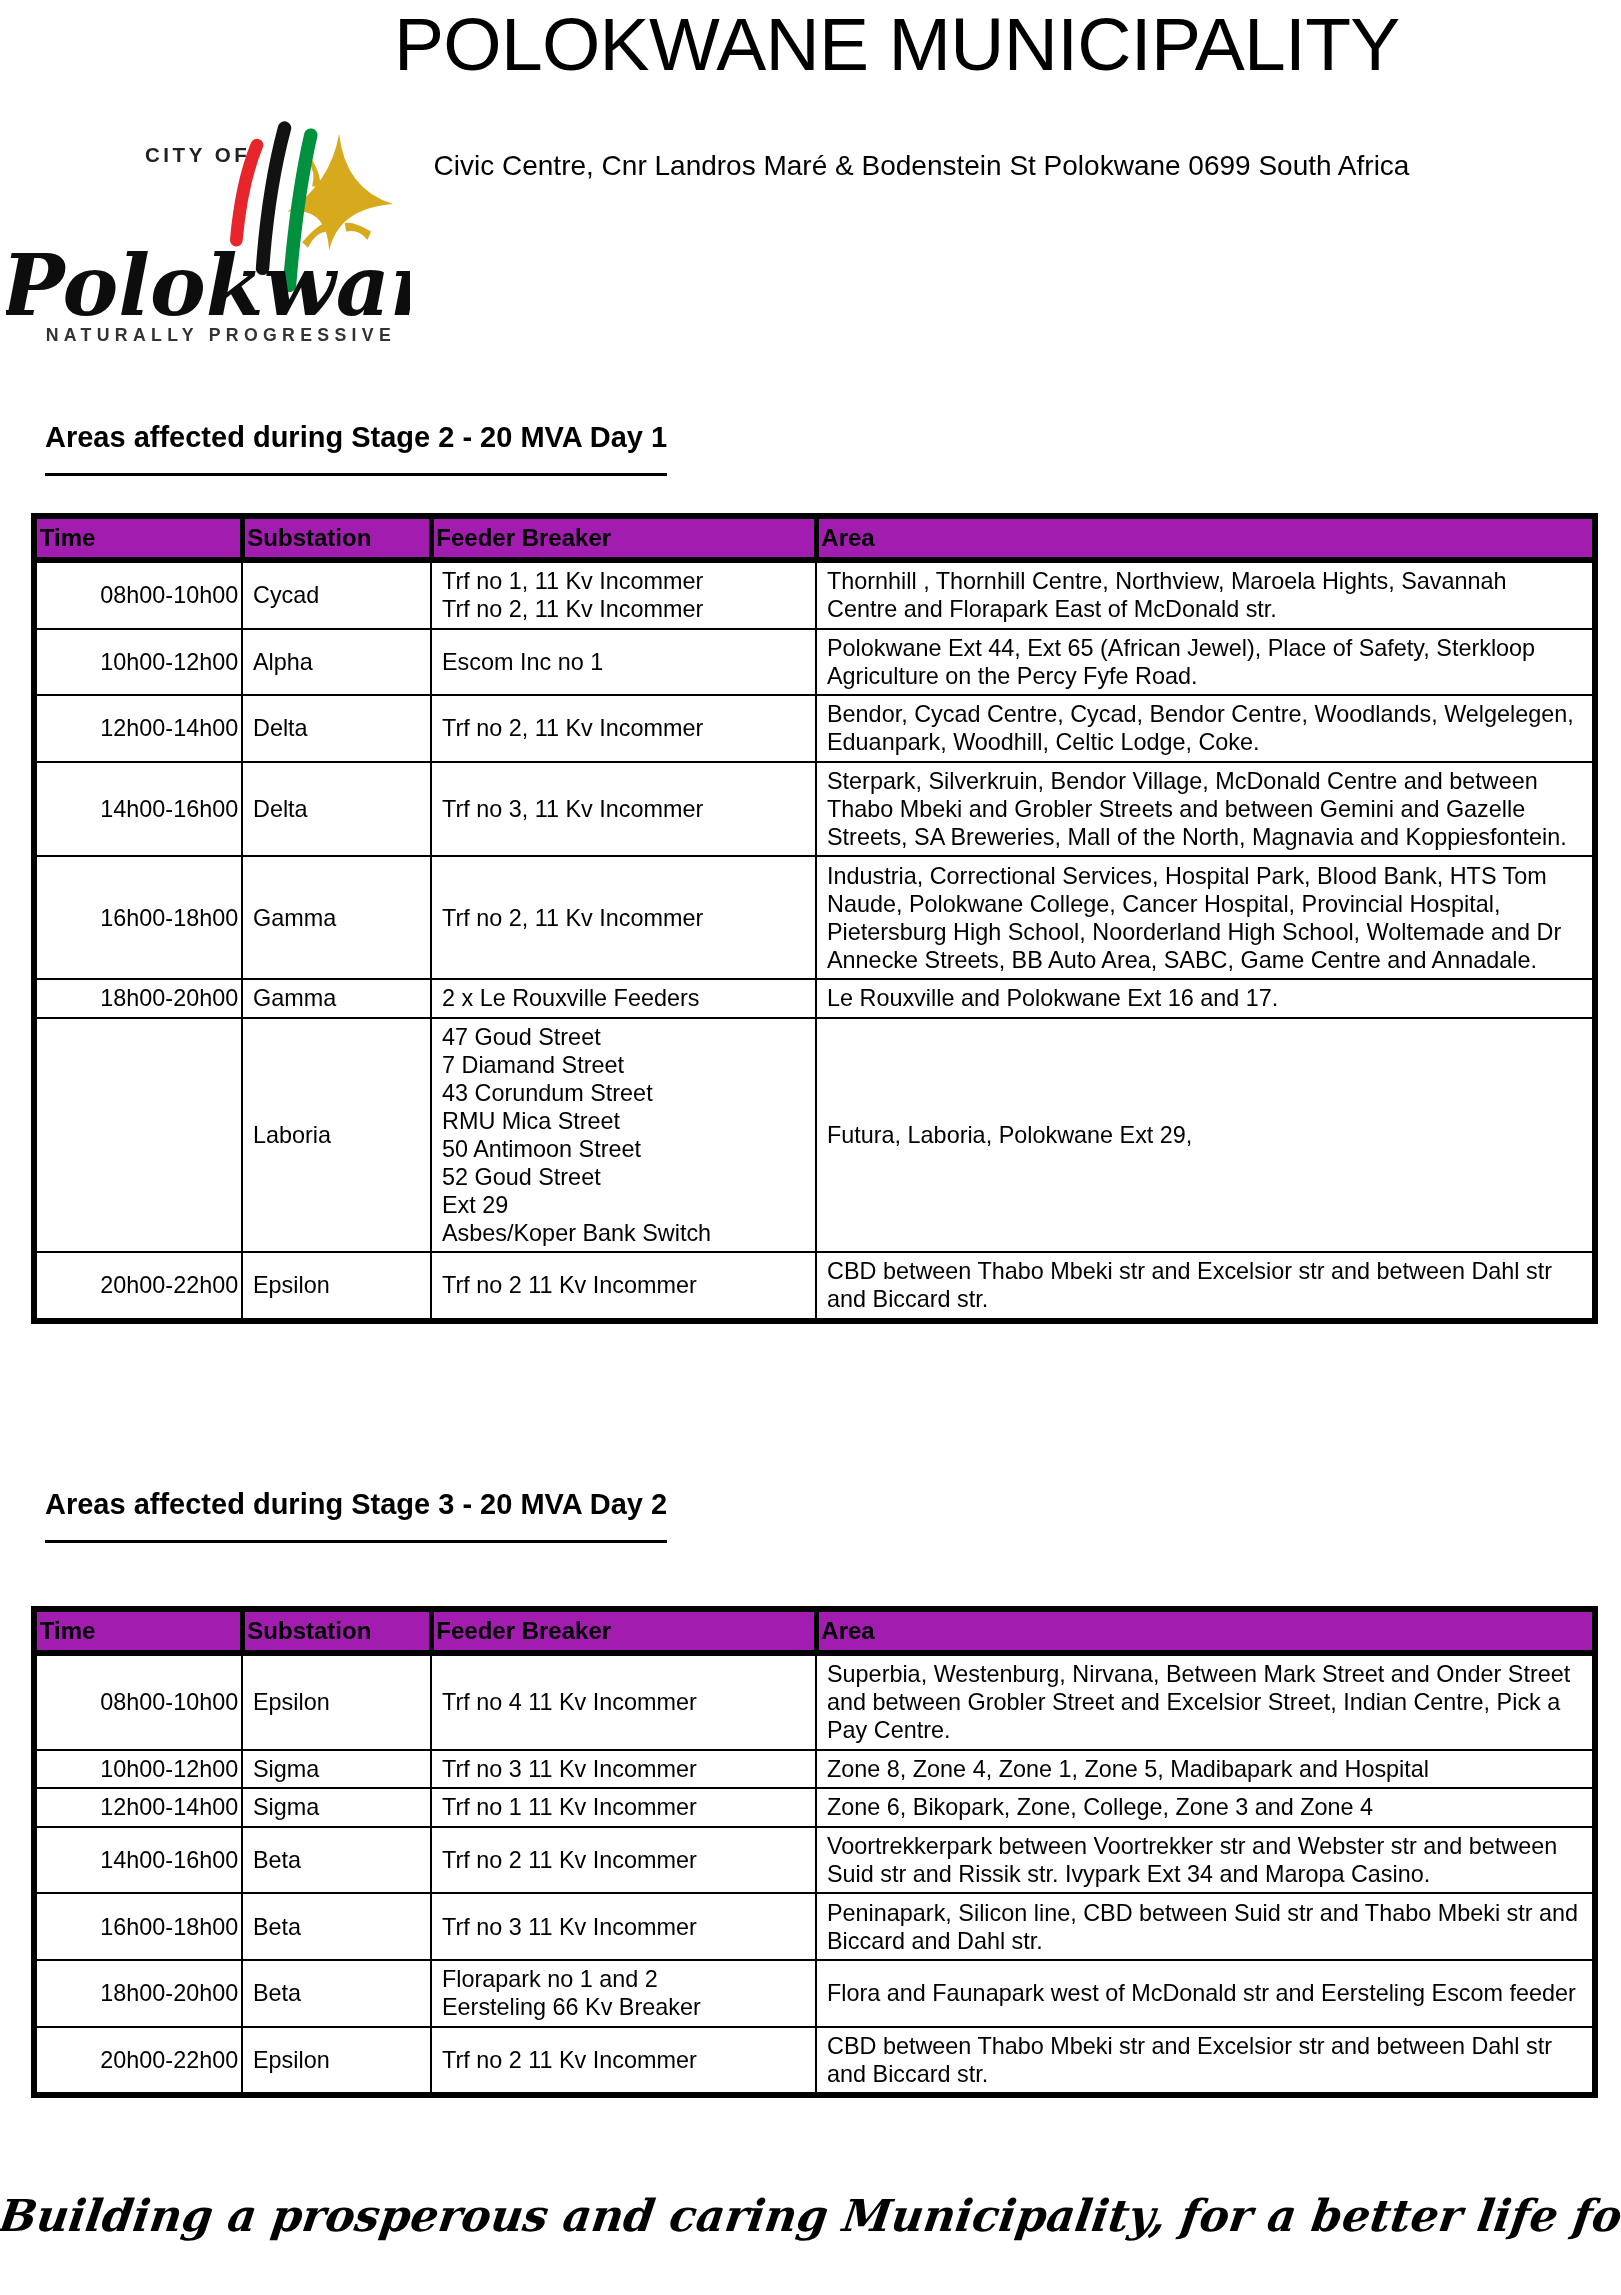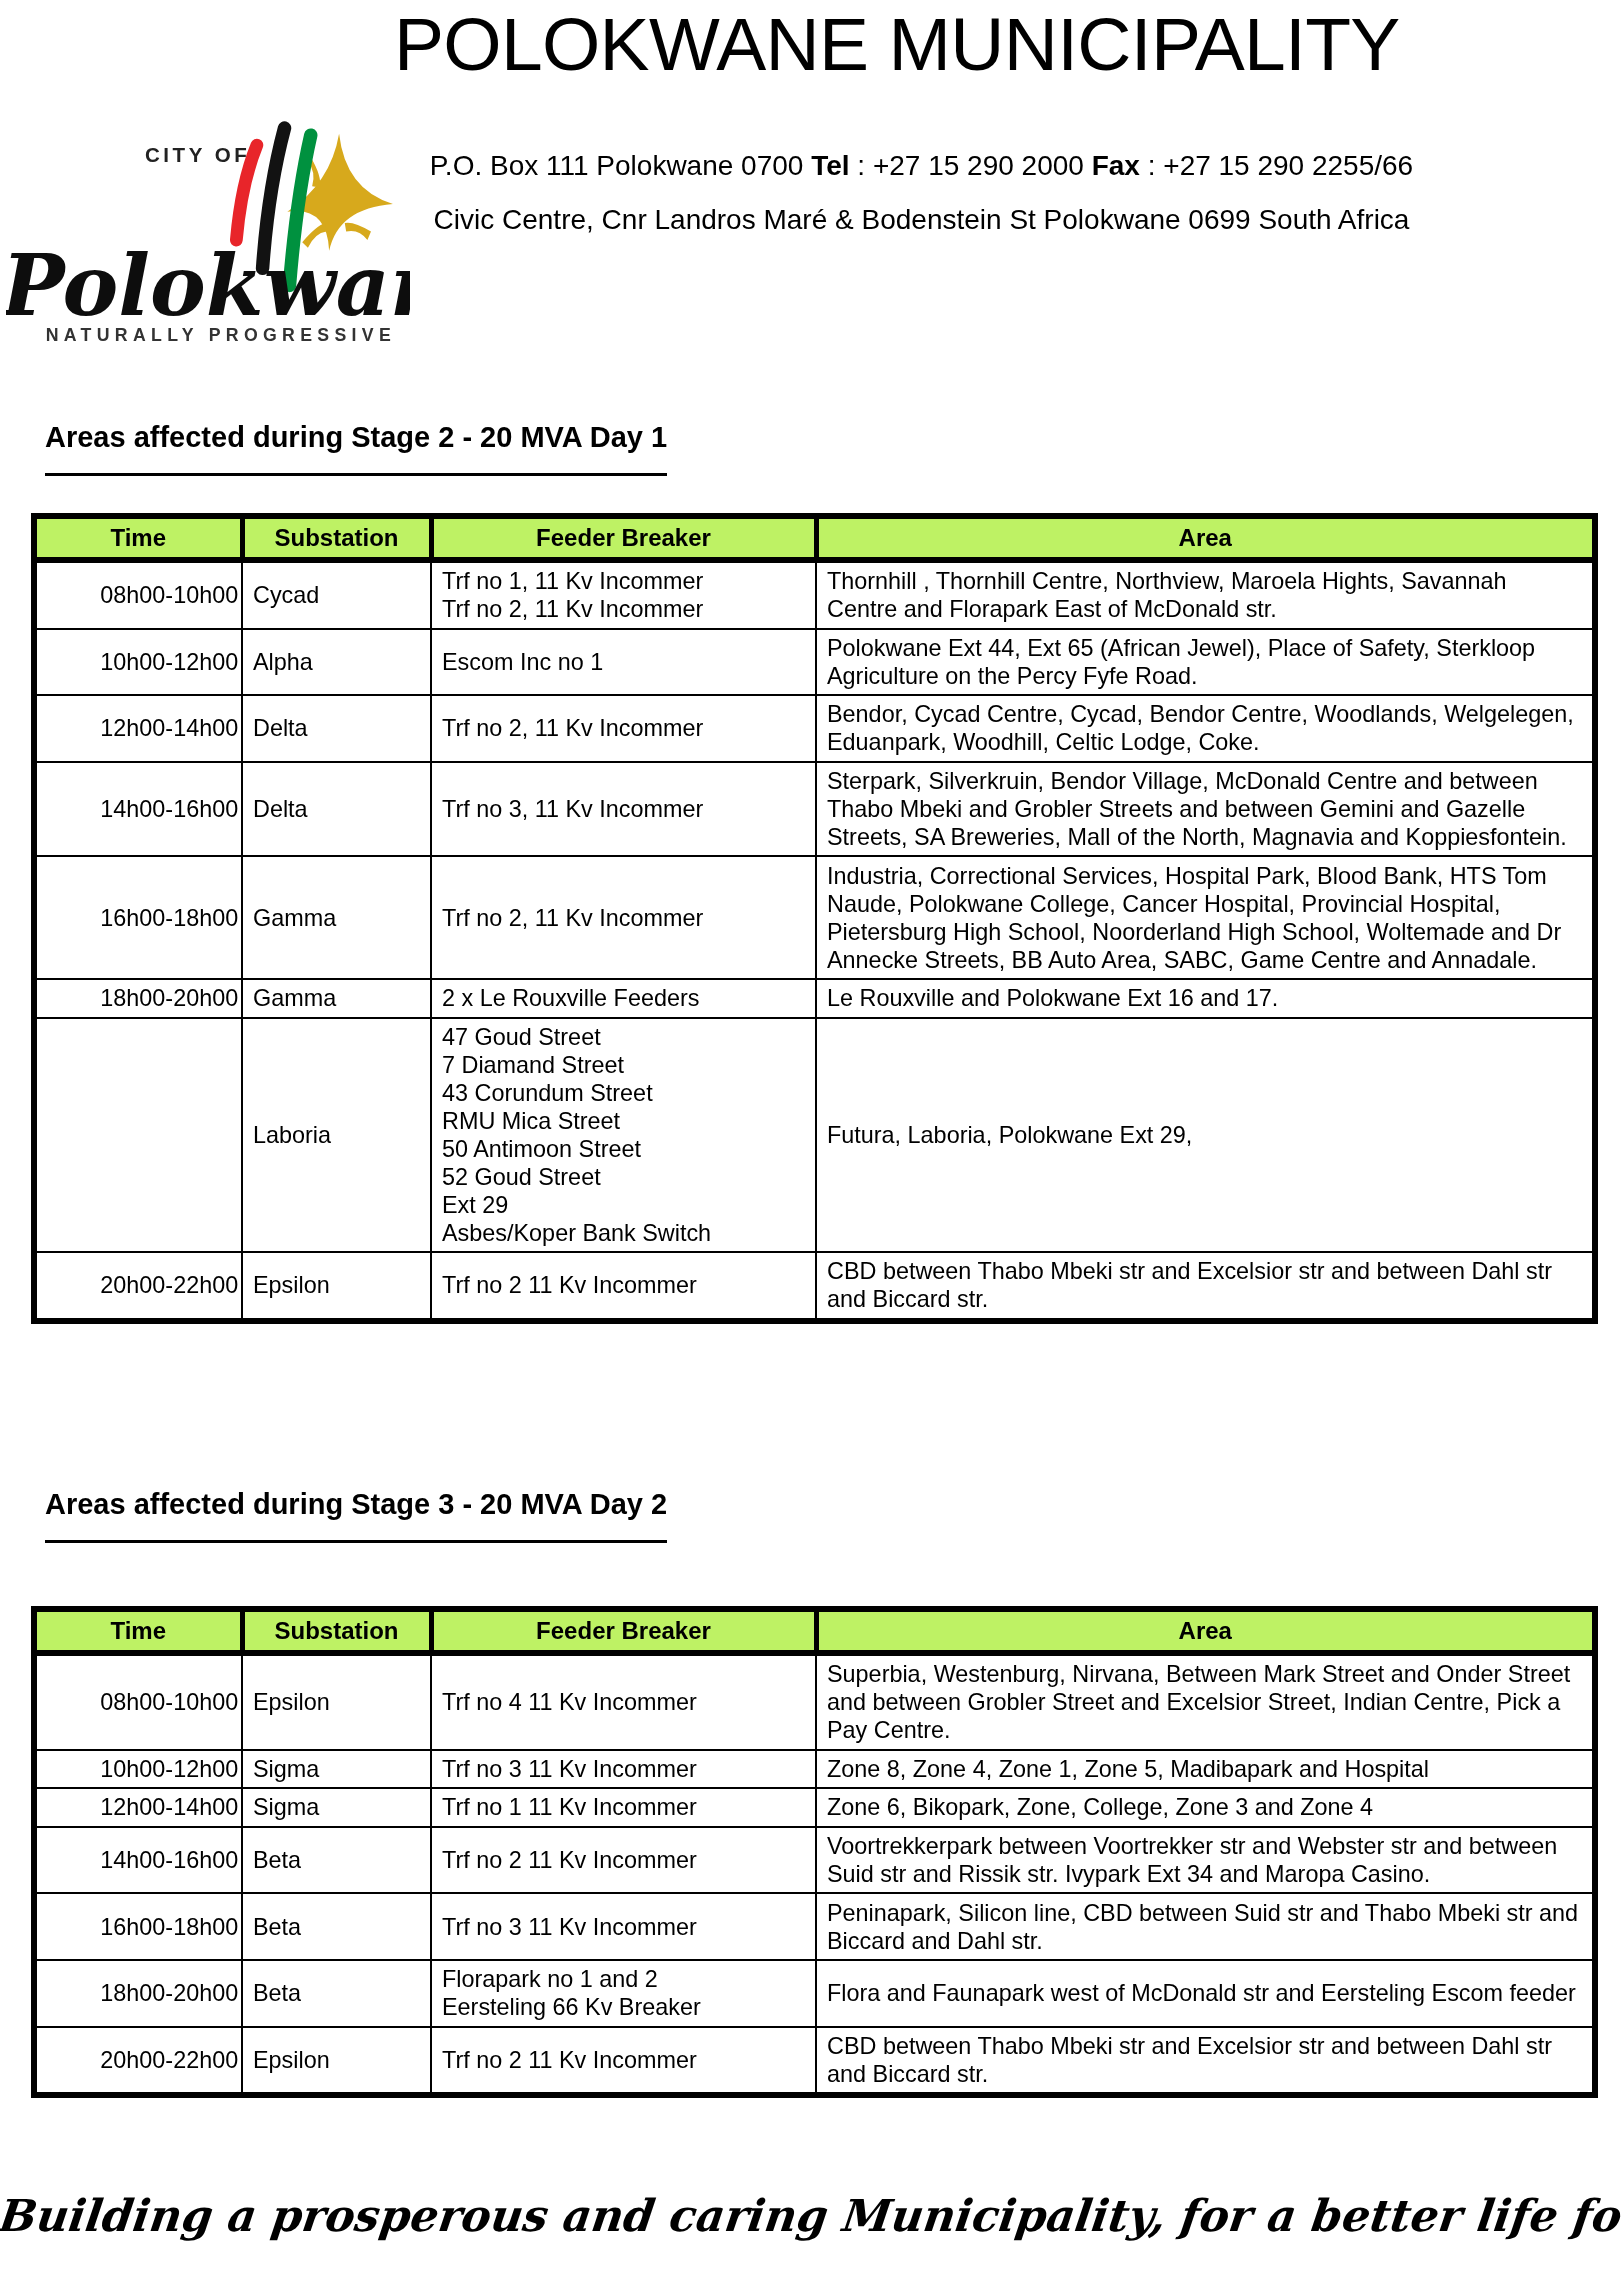--- a/index.html
+++ b/index.html
@@ -37,22 +37,22 @@
   table.schedule {
     position:absolute; left:31px; width:1562px;
     border-collapse:collapse; table-layout:fixed;
     font-size:23.4px; line-height:28px;
     border:6.4px solid #000;
   }
   #table1 { top:513px; }
   #table2 { top:1606px; }
   .schedule th {
     border:5.7px solid #000; border-top:6.4px solid #000; border-bottom:6.4px solid #000;
-    font-size:24px; font-weight:bold; text-align:center; padding:5px 2.8px;
-    background:#bef264;
+    font-size:24px; font-weight:bold; text-align:left; padding:5px 2.8px;
+    background:#a21caf;
   }
   .schedule td {
     border:2.8px solid #000; padding:4.3px 10px; vertical-align:middle;
     background:#fff;
   }
   .schedule td.c-time { text-align:right; padding:4.3px 2.8px; }
   .schedule td.c-feeder, .schedule td.c-area { white-space:pre-line; }
 
   
   .footer-slogan {
@@ -61,21 +61,20 @@
     font-family:"DejaVu Serif", serif; font-style:italic; font-weight:bold;
     font-size:44px; transform:skewX(-8deg); white-space:nowrap;
   }
 </style>
 </head>
 <body>
 
 <div class="page-title">POLOKWANE MUNICIPALITY</div>
 
 <div class="contact-block">
-  <div><span>P.O. Box 111  Polokwane 0700  </span><span class="b">Tel</span><span> : +27 15 290 2000  </span><span class="b">Fax</span><span> : +27 15 290 2255/66</span></div>
   <div>Civic Centre,  Cnr Landros Maré &amp; Bodenstein St  Polokwane  0699  South Africa</div>
 </div>
 
 <div class="logo-wrap">
   <svg width="404" height="248" viewBox="0 0 570 350">
 
     <g fill="#d7a91c" stroke="none">
       <path d="M470,42 Q458,112 397,152 Q453,144 456,207 Q469,147 546,141 Q479,121 470,42 Z"></path>
       <path d="M430,75 Q446,102 443,118 L432,116 Q438,96 425,79 Z"></path>
       <path d="M515,180 Q490,165 478,168 L480,180 Q498,176 510,192 Z"></path>

